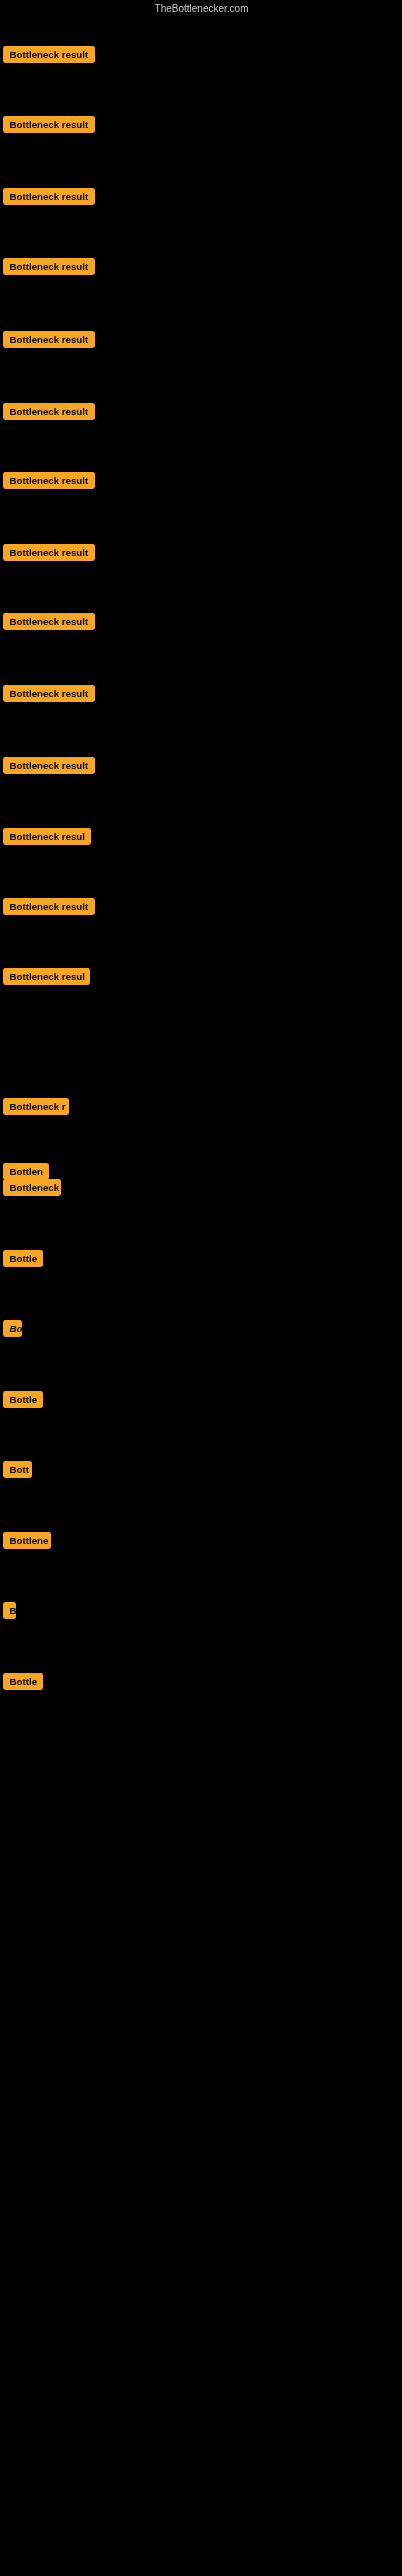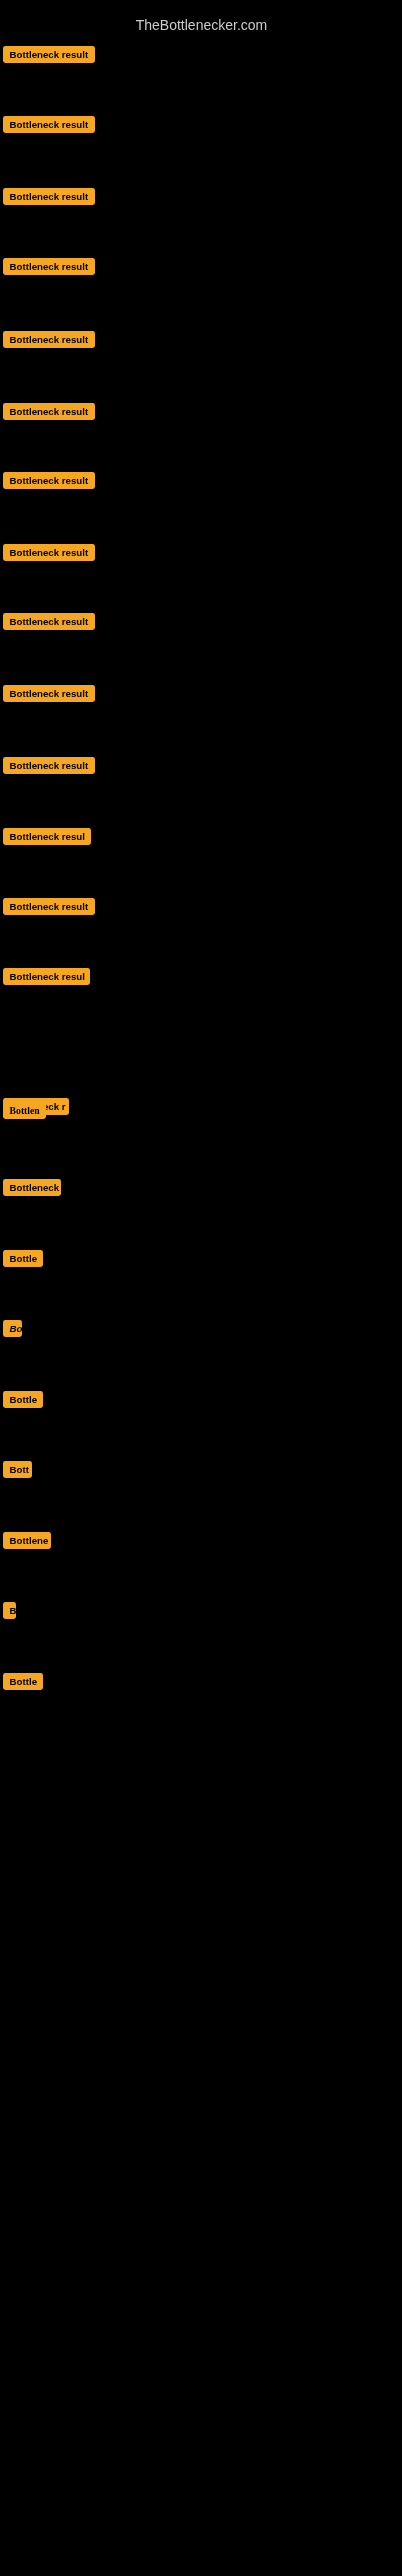--- a/index.html
+++ b/index.html
@@ -12,24 +12,23 @@
       width: 403px;
       min-height: 2576px;
       background-color: #000000;
       font-family: Arial, sans-serif;
       position: relative;
     }
 
     .site-title {
       text-align: center;
       color: #cccccc;
-      font-size: 14px;
+      font-size: 10px;
       padding: 3.2px 0;
       background-color: #000;
-      margin-top: 14px;
     }
 
     .bottleneck-badge {
       display: inline-block;
       background-color: #f5a623;
       color: #000;
       font-size: 9.7px;
       font-weight: bold;
       padding: 3.2px 6.4px;
       border-radius: 2.4px;
@@ -53,21 +52,21 @@
     <div style="position: absolute; top: 403px; left: 3.2px;"><span class="bottleneck-badge" style="max-width: 95px;">Bottleneck result</span></div>
     <div style="position: absolute; top: 472px; left: 3.2px;"><span class="bottleneck-badge" style="max-width: 95px;">Bottleneck result</span></div>
     <div style="position: absolute; top: 544px; left: 3.2px;"><span class="bottleneck-badge" style="max-width: 95px;">Bottleneck result</span></div>
     <div style="position: absolute; top: 613px; left: 3.2px;"><span class="bottleneck-badge" style="max-width: 95px;">Bottleneck result</span></div>
     <div style="position: absolute; top: 685px; left: 3.2px;"><span class="bottleneck-badge" style="max-width: 96px;">Bottleneck result</span></div>
     <div style="position: absolute; top: 757px; left: 3.2px;"><span class="bottleneck-badge" style="max-width: 97px;">Bottleneck result</span></div>
     <div style="position: absolute; top: 828px; left: 3.2px;"><span class="bottleneck-badge" style="max-width: 90px;">Bottleneck resul</span></div>
     <div style="position: absolute; top: 898px; left: 3.2px;"><span class="bottleneck-badge" style="max-width: 93px;">Bottleneck result</span></div>
     <div style="position: absolute; top: 968px; left: 3.2px;"><span class="bottleneck-badge" style="max-width: 87px;">Bottleneck resul</span></div>
     <div style="position: absolute; top: 1098px; left: 3.2px;"><span class="bottleneck-badge" style="max-width: 66px;">Bottleneck r</span></div>
-    <div style="position: absolute; top: 1102px; left: 3.2px; font-family: Liberation Serif, serif;"><span class="bottleneck-badge" style="max-width: 48px;">Bottlen</span></div>
+    <div style="position: absolute; top: 1163px; left: 3.2px;"><span class="bottleneck-badge" style="max-width: 48px;">Bottlen</span></div>
     <div style="position: absolute; top: 1179px; left: 3.2px;"><span class="bottleneck-badge" style="max-width: 58px;">Bottleneck</span></div>
     <div style="position: absolute; top: 1250px; left: 3.2px;"><span class="bottleneck-badge" style="max-width: 40px;">Bottle</span></div>
     <div style="position: absolute; top: 1320px; left: 3.2px;"><span class="bottleneck-badge" style="max-width: 19.3px; font-style: italic;">Bo</span></div>
     <div style="position: absolute; top: 1391px; left: 3.2px;"><span class="bottleneck-badge" style="max-width: 40px;">Bottle</span></div>
     <div style="position: absolute; top: 1461px; left: 3.2px; text-decoration: underline;"><span class="bottleneck-badge" style="max-width: 29px;">Bott</span></div>
     <div style="position: absolute; top: 1532px; left: 3.2px; text-decoration: underline;"><span class="bottleneck-badge" style="max-width: 48px;">Bottlene</span></div>
     <div style="position: absolute; top: 1602px; left: 3.2px;"><span class="bottleneck-badge" style="max-width: 13px;">B</span></div>
     <div style="position: absolute; top: 1673px; left: 3.2px;"><span class="bottleneck-badge" style="max-width: 40px;">Bottle</span></div>
   </div>
 

